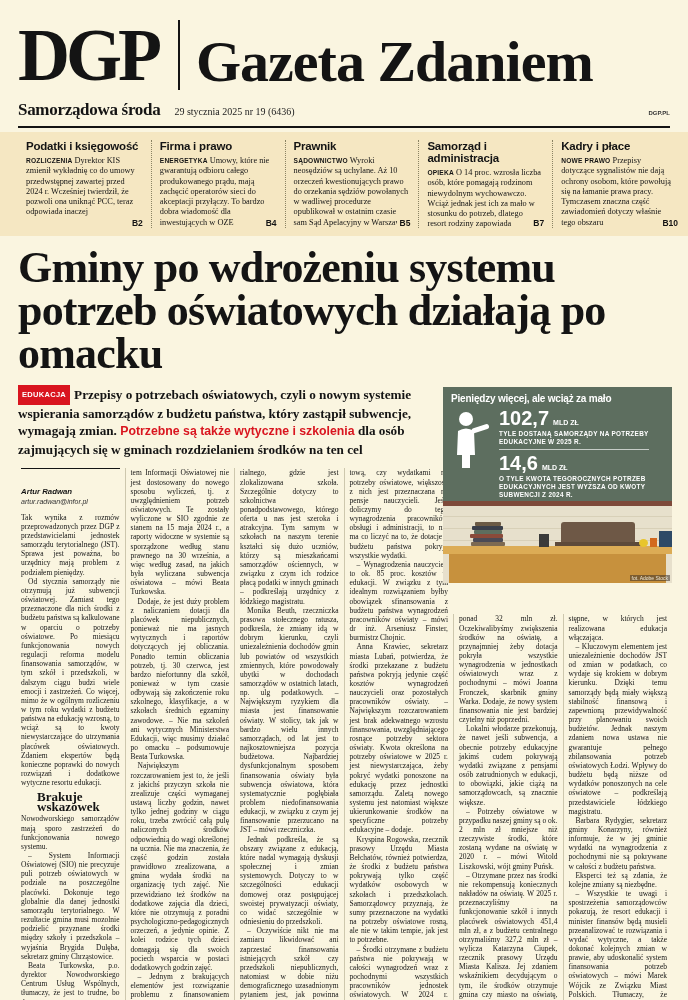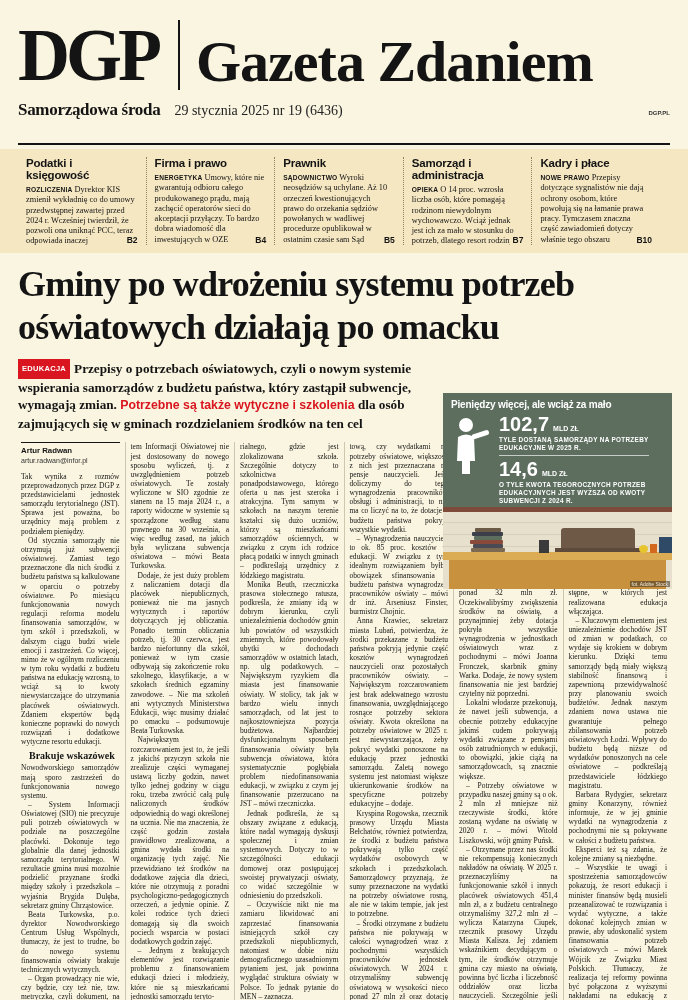--- a/index.html
+++ b/index.html
@@ -8,50 +8,50 @@
   .page{position:relative;width:688px;height:840px;}
 
   
   .masthead{padding:10px 18px 0 18px;}
   .logo-row{display:flex;align-items:flex-end;height:82px;}
   .logo-dgp{font-family:"Liberation Serif",serif;font-weight:700;font-size:72px;
             line-height:72px;letter-spacing:-4px;transform:scaleY(1.02);}
   .logo-divider{width:2px;height:70px;background:#141414;margin:0 16px 2px 20px;}
   .logo-full{font-family:"Liberation Serif",serif;font-weight:700;font-size:58px;
              line-height:60px;letter-spacing:-1px;}
-  .date-row{display:flex;align-items:baseline;margin-top:8px;padding-bottom:23px;}
+  .date-row{display:flex;align-items:baseline;margin-top:8px;padding-bottom:6px;}
   .edition{font-weight:700;font-size:17px;letter-spacing:-0.3px;}
-  .issue{font-size:14px;margin-left:14px;color:#222;}
+  .issue{font-size:10px;margin-left:14px;color:#222;}
   .site{margin-left:auto;font-family:"Liberation Sans",sans-serif;font-weight:700;font-size:6px;color:#333;}
   .header-rule{height:2px;background:#141414;margin:0 18px;}
 
   
-  .sections-strip{display:flex;background:#f5e7c2;margin:4px 0 0 0;padding:8px 28px 8px 18px;height:88px;}
+  .sections-strip{display:flex;background:#f5e7c2;margin:4px 0 0 0;padding:8px 2px 8px 18px;height:88px;}
   .section-item{flex:1 1 0;padding:0 8px;position:relative;overflow:hidden;}
   .section-item + .section-item{border-left:1px dotted #8a8363;}
   .section-title{font-family:"Liberation Sans",sans-serif;font-weight:700;font-size:11.5px;
                  letter-spacing:-0.2px;margin:0 0 4px 0;}
   .section-teaser{font-size:8.3px;line-height:10.3px;margin:0;padding-right:2px;}
   .kicker{font-family:"Liberation Sans",sans-serif;font-weight:700;font-size:6.6px;letter-spacing:0.2px;}
   .page-ref{position:absolute;right:8px;bottom:0;font-family:"Liberation Sans",sans-serif;
             font-weight:700;font-size:8.5px;background:#f5e7c2;padding-left:3px;}
 
   
   .article{padding:0 16px;}
-  .headline{font-family:"Liberation Serif",serif;font-weight:700;font-size:36px;
+  .headline{font-family:"Liberation Serif",serif;font-weight:700;font-size:44px;
             line-height:43px;letter-spacing:-0.8px;margin:10px 2px 10px 2px;}
   .article-main{position:relative;}
   .lead{width:428px;font-size:13.2px;line-height:17.6px;font-weight:700;margin:0 0 10px 2px;}
   .lead-badge{display:inline-block;background:#d9151f;color:#fff;
               font-family:"Liberation Sans",sans-serif;font-weight:700;font-size:7.5px;
               padding:1px 4px 1px 4px;vertical-align:2px;margin-right:4px;letter-spacing:0.3px;}
   .lead-highlight{color:#d9151f;font-family:"Liberation Sans",sans-serif;font-size:12.3px;}
 
   
-  .infographic{position:absolute;top:2px;right:0;width:229px;height:196px;overflow:hidden;margin-top:32px;}
+  .infographic{position:absolute;top:2px;right:0;width:229px;height:196px;overflow:hidden;}
   .chalkboard{position:relative;background:#5d6e5f;height:114px;padding:6px 8px 0 8px;box-sizing:border-box;}
   .infographic-title{color:#fff;font-family:"Liberation Sans",sans-serif;font-weight:700;
                      font-size:10px;margin:0 0 4px 0;letter-spacing:-0.2px;}
   .teacher-figure{position:absolute;left:8px;top:24px;}
   .stats{margin-left:48px;}
   .stat-value{color:#fff;font-family:"Liberation Sans",sans-serif;font-weight:700;font-size:20px;line-height:20px;}
   .stat-unit{color:#fff;font-family:"Liberation Sans",sans-serif;font-weight:700;font-size:7px;}
   .stat-desc{color:#fff;font-family:"Liberation Sans",sans-serif;font-weight:700;font-size:6.4px;
              line-height:8px;letter-spacing:0.3px;margin:1px 0 3px 0;}
   .stat-divider{height:1px;background:rgba(255,255,255,0.65);width:150px;margin:3px 0 3px 0;}
@@ -69,22 +69,22 @@
   .pencil-cup{position:absolute;width:10px;height:13px;background:#3a3a3a;top:28px;left:96px;}
   .photo-credit{position:absolute;right:2px;bottom:2px;color:#efe9d6;background:rgba(60,50,40,0.55);
                 font-family:"Liberation Sans",sans-serif;font-size:5px;padding:0 2px;}
 
   
   .columns{display:flex;margin-top:2px;height:568px;}
   .col{flex:1 1 0;padding:0 5px;font-size:7.5px;line-height:9.15px;text-align:justify;overflow:hidden;}
   .col + .col{border-left:1px solid #cdc7ad;}
   .col p{margin:0;text-indent:7px;}
   .col p.noindent{text-indent:0;}
-  .subhead{font-size:10px;line-height:10px;margin:5px 0 2px 8px;font-weight:700;text-indent:0;}
-  .author-block{border-top:1px solid #141414;padding-top:3px;margin-bottom:7px;}
+  .subhead{font-size:13px;line-height:10px;margin:5px 0 2px 16px;font-weight:700;text-indent:0;}
+  .author-block{border-top:1px solid #141414;padding-top:18px;margin-bottom:7px;font-style:italic;}
   .author-name{font-family:"Liberation Sans",sans-serif;font-weight:700;font-size:7.8px;}
   .author-email{font-family:"Liberation Sans",sans-serif;font-size:7px;color:#333;}
   .bottom-rule{height:2px;background:#141414;margin:4px 16px 0 16px;}
 </style>
 </head>
 <body>
 
 <div class="page">
 
   <header class="masthead">

